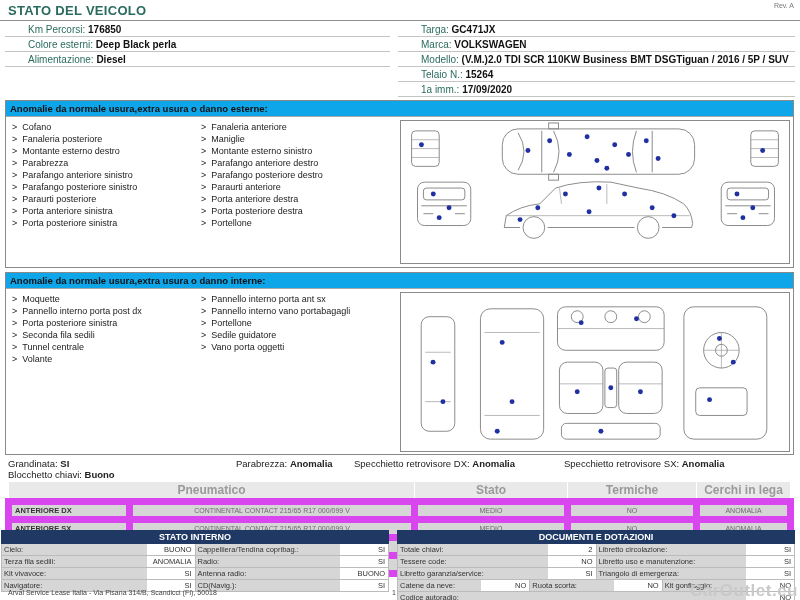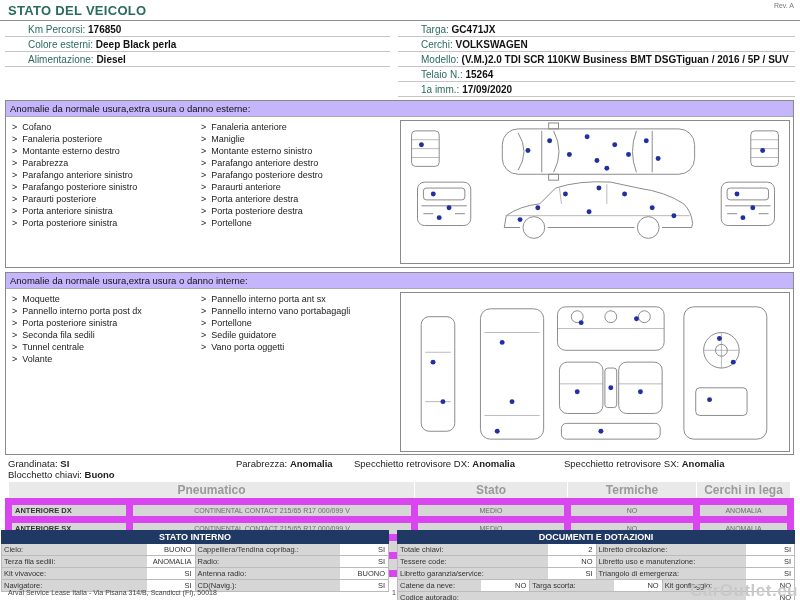--- a/index.html
+++ b/index.html
@@ -15,21 +15,21 @@
   .info-left{position:absolute;left:5px;top:22px;width:385px;}
   .info-right{position:absolute;left:398px;top:22px;width:397px;}
   .info-row{border-bottom:1px solid #c4c4c4;padding:2px 3px 1px;font-size:10px;line-height:11px;}
   .ilabel{color:#2a6b5e;margin-left:20px;}
   .ivalue{font-weight:bold;color:#111;}
 
   
   .panel{position:absolute;left:5px;width:789px;border:1px solid #8a8a8a;background:#fff;box-sizing:border-box;}
   #panel-ext{top:100px;height:168px;}
   #panel-int{top:272px;height:183px;}
-  .panel-title{background:#c4b5fd;border-bottom:1px solid #aaa;font-size:9.5px;font-weight:normal;padding:2px 4px;color:#111;}
+  .panel-title{background:#0ea5e9;border-bottom:1px solid #aaa;font-size:9.5px;font-weight:bold;padding:2px 4px;color:#111;}
   .panel-body{position:relative;height:calc(100% - 17px);}
   .cols{position:absolute;left:6px;top:5px;width:378px;display:flex;font-size:9px;color:#222;}
   .col{list-style:none;margin:0;padding:0;width:50%;}
   .col li{line-height:11px;margin-bottom:1px;padding-left:10px;text-indent:-10px;}
   .col li::before{content:">\00a0\00a0";color:#222;}
   .diagram-box{position:absolute;right:3px;top:3px;width:390px;border:1px solid #8a8a8a;background:#fff;box-sizing:border-box;}
   #diagram-ext{height:144px;}
   #diagram-int{height:160px;}
 
   
@@ -86,21 +86,21 @@
       <span class="ivalue">Diesel</span>
     </div>
   </div>
 
   <div class="info-right">
     <div class="info-row">
       <span class="ilabel">Targa:</span>
       <span class="ivalue">GC471JX</span>
     </div>
     <div class="info-row">
-      <span class="ilabel">Cerchi:</span>
+      <span class="ilabel">Marca:</span>
       <span class="ivalue">VOLKSWAGEN</span>
     </div>
     <div class="info-row">
       <span class="ilabel">Modello:</span>
       <span class="ivalue">(V.M.)2.0 TDI SCR 110KW Business BMT DSGTiguan / 2016 / 5P / SUV</span>
     </div>
     <div class="info-row">
       <span class="ilabel">Telaio N.:</span>
       <span class="ivalue">15264</span>
     </div>
@@ -410,21 +410,21 @@
         <span class="pl">Triangolo di emergenza:</span>
         <span class="pv">SI</span>
       </span>
     </div>
     <div class="bt-row">
       <span class="pair">
         <span class="pl">Catene da neve:</span>
         <span class="pv">NO</span>
       </span>
       <span class="pair">
-        <span class="pl">Targa scorta:</span>
+        <span class="pl">Ruota scorta:</span>
         <span class="pv">NO</span>
       </span>
       <span class="pair">
         <span class="pl">Kit gonfiaggio:</span>
         <span class="pv">NO</span>
       </span>
     </div>
     <div class="bt-row">
       <span class="pair">
         <span class="pl">Codice autoradio:</span>

